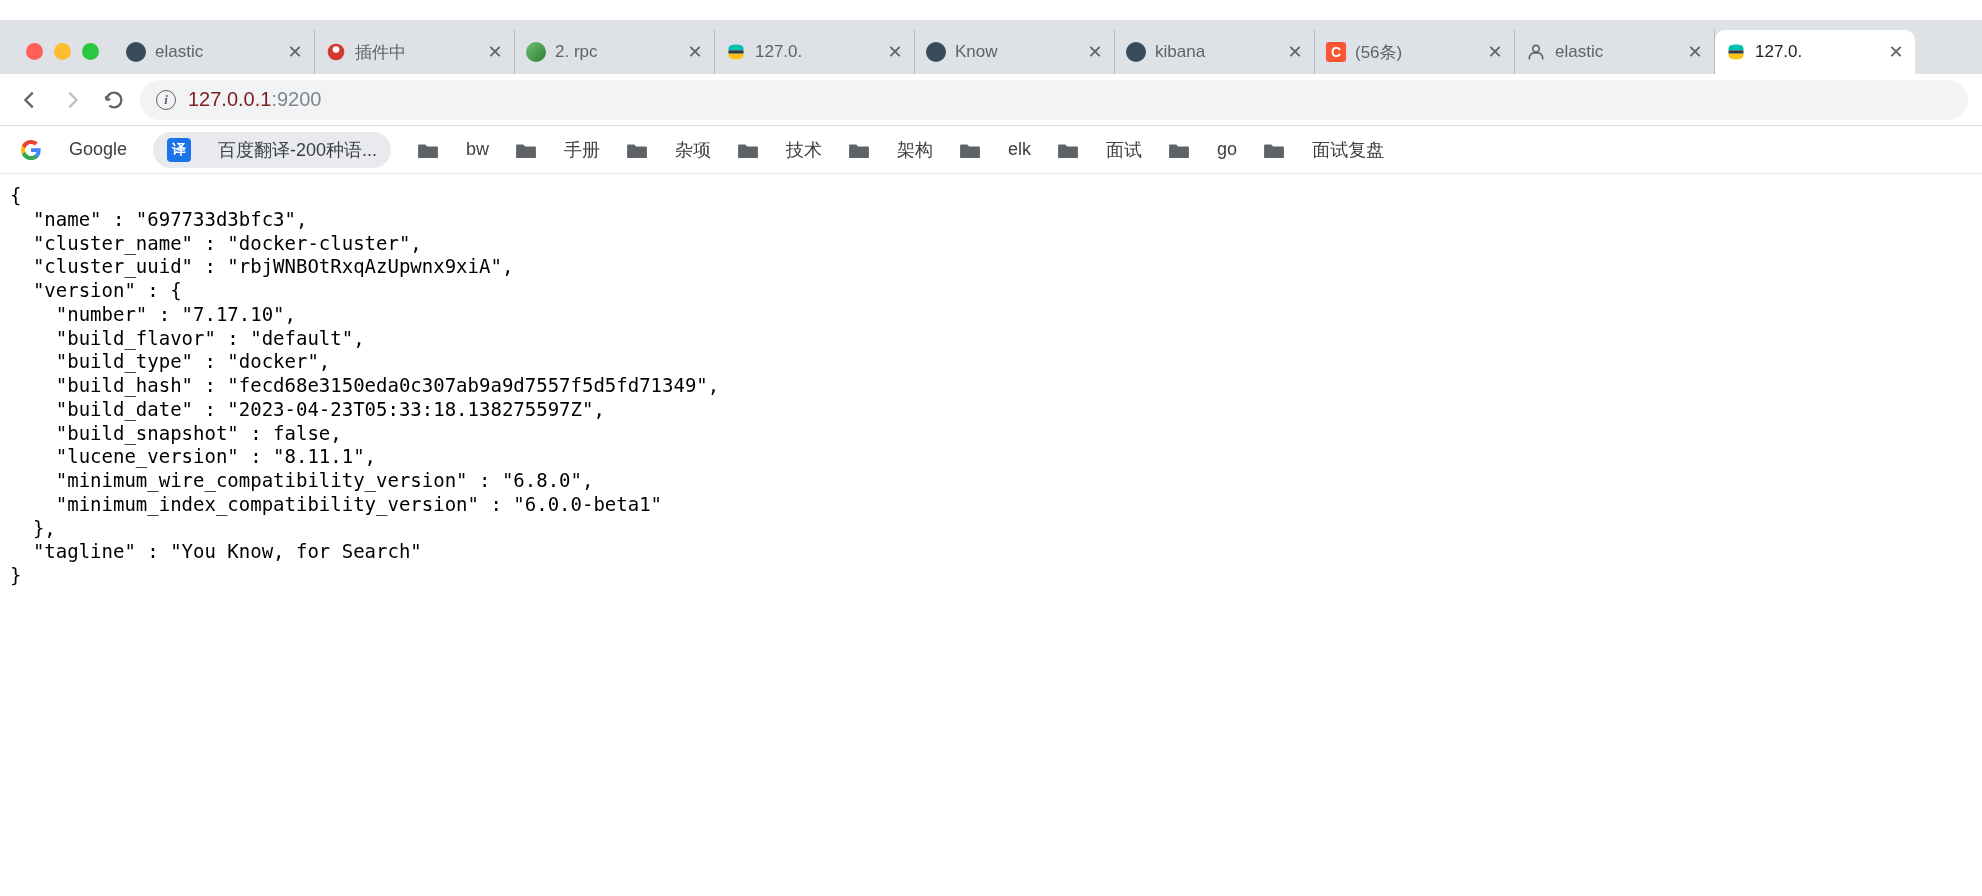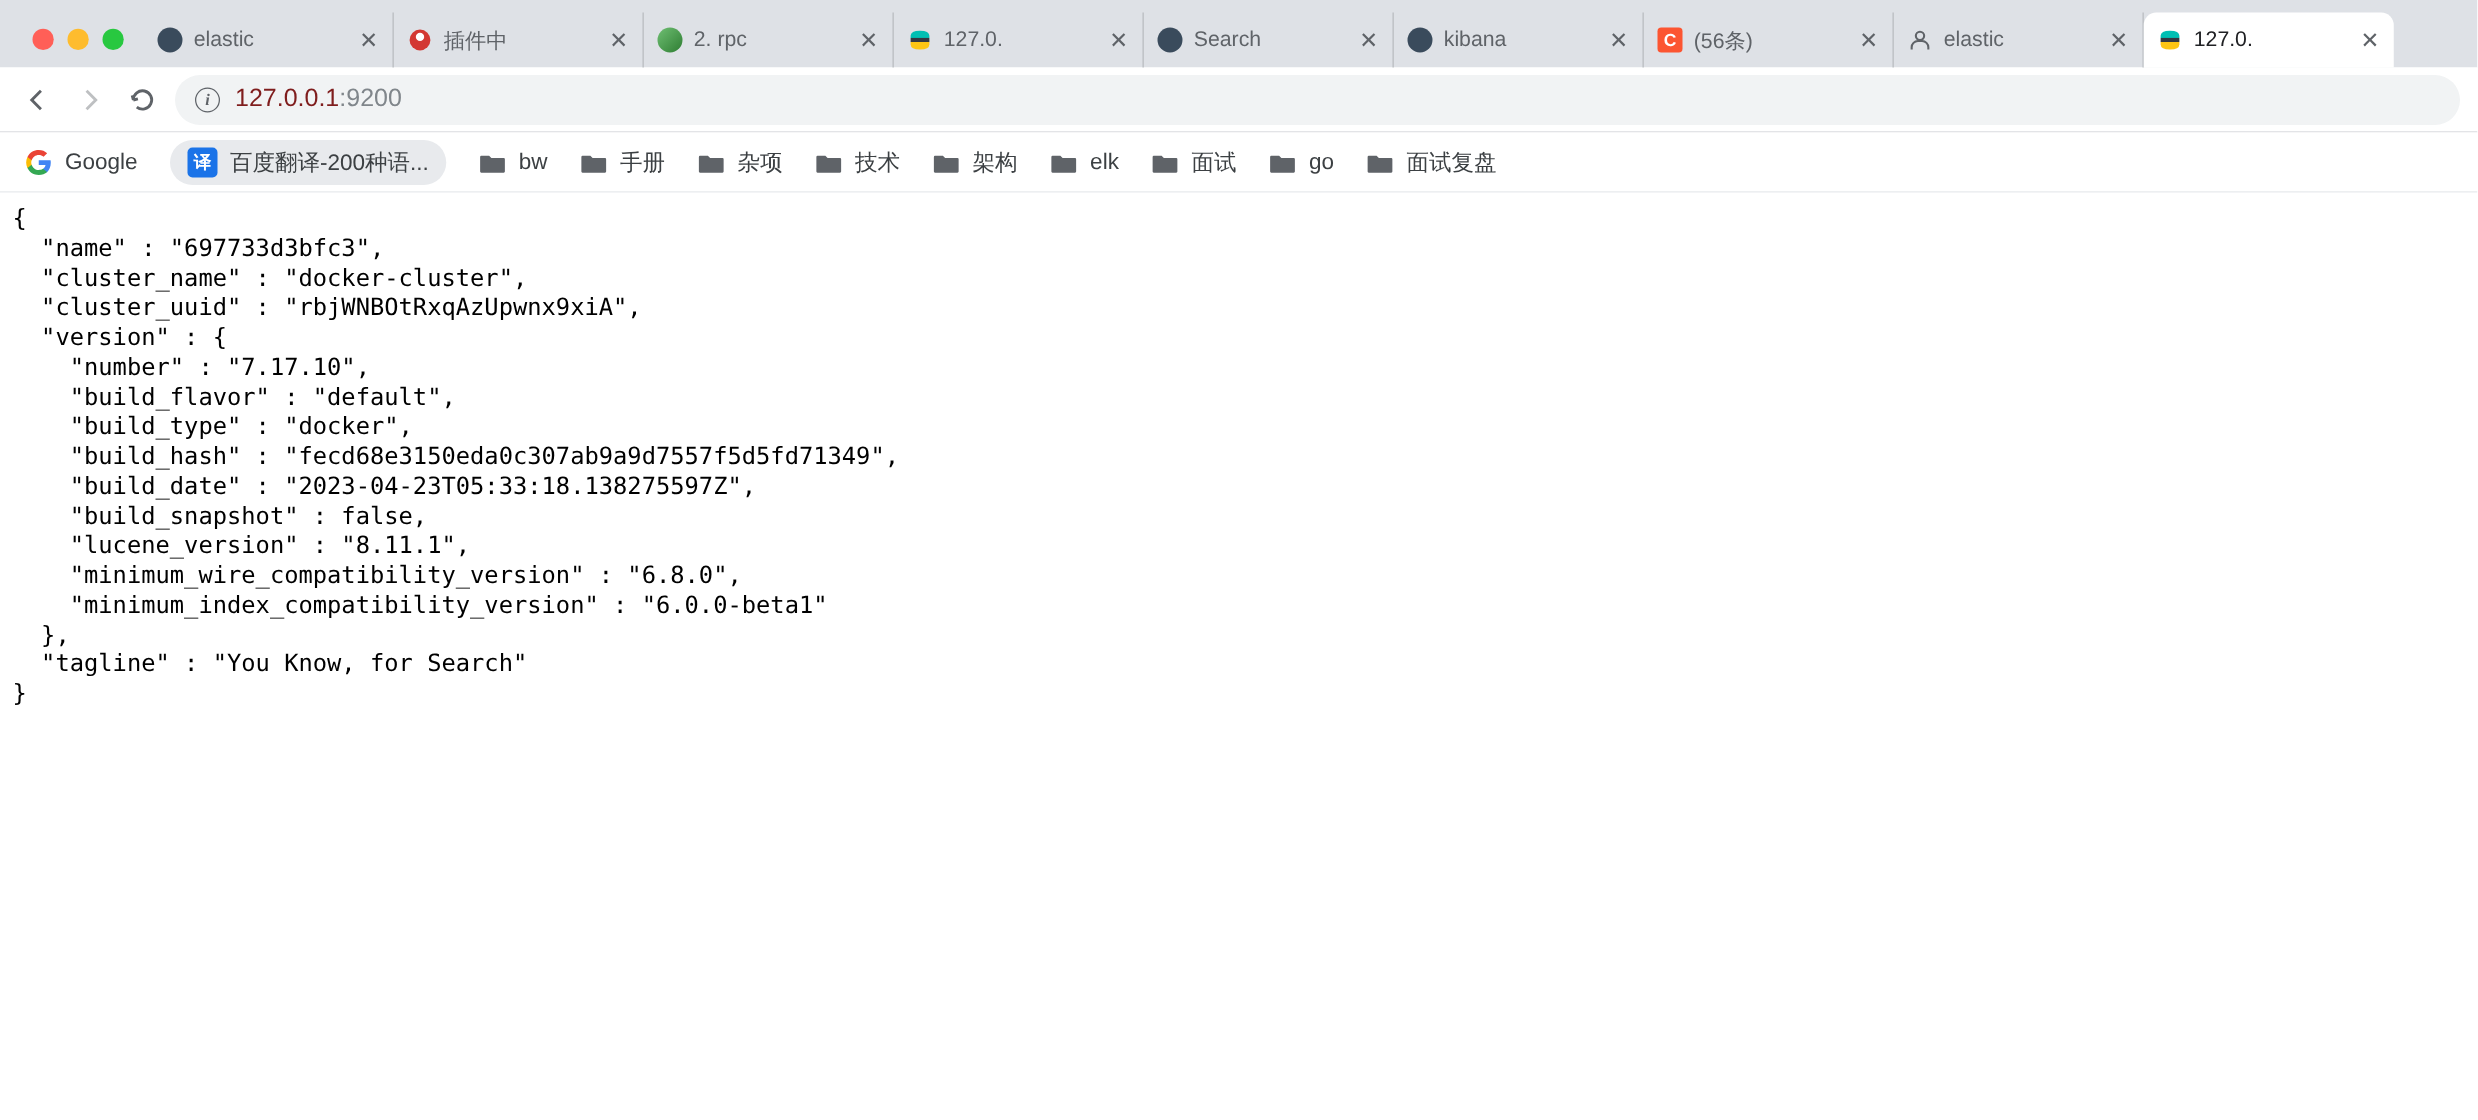--- a/index.html
+++ b/index.html
@@ -1,19 +1,19 @@
 <!DOCTYPE html>
 <html><head>
   <meta charset="utf-8">
   <style>
     * { margin: 0; padding: 0; box-sizing: border-box; }
     body { font-family: -apple-system, BlinkMacSystemFont, "Segoe UI", Arial, sans-serif; background: #fff; width: 1982px; height: 896px; overflow: hidden; }
     
     
-    .tab-bar { height: 54px; background: #dee1e6; display: flex; align-items: flex-end; padding-left: 10px; }
+    .tab-bar { height: 54px; background: #dee1e6; display: flex; align-items: flex-end; padding-left: 10px; margin-top: 20px; }
     .mac-controls { display: flex; gap: 11px; align-items: center; padding: 0 16px 14px 16px; }
     .mac-dot { width: 17px; height: 17px; border-radius: 50%; }
     .mac-close { background: #ff5f57; }
     .mac-min { background: #febc2e; }
     .mac-max { background: #28c840; }
     .tabs { display: flex; flex: 1; height: 44px; }
     .tab { display: flex; align-items: center; min-width: 0; flex: 1; max-width: 200px; padding: 0 10px; border-right: 1px solid #b8bbbf; gap: 8px; cursor: pointer; color: #5f6368; font-size: 17px; }
     .tab.active { background: #fff; border-top-left-radius: 10px; border-top-right-radius: 10px; border-right: none; color: #202124; }
     .tab-favicon { width: 22px; height: 22px; flex-shrink: 0; display: flex; align-items: center; justify-content: center; }
     .tab-title { flex: 1; white-space: nowrap; overflow: hidden; text-overflow: clip; }
@@ -23,21 +23,21 @@
     .address-bar { height: 52px; background: #fff; display: flex; align-items: center; padding: 0 14px; gap: 10px; border-bottom: 1px solid #dadce0; }
     .nav-btn { width: 32px; height: 32px; display: flex; align-items: center; justify-content: center; color: #5f6368; font-size: 22px; cursor: pointer; border-radius: 50%; }
     .nav-btn.disabled { opacity: 0.4; cursor: default; }
     .url-box { flex: 1; height: 40px; background: #f1f3f4; border-radius: 20px; display: flex; align-items: center; padding: 0 16px; gap: 12px; color: #202124; font-size: 20px; }
     .url-info-icon { width: 20px; height: 20px; border: 1.5px solid #5f6368; border-radius: 50%; display: flex; align-items: center; justify-content: center; font-size: 13px; color: #5f6368; font-family: serif; font-style: italic; font-weight: bold; }
     .url-host { color: #7f1d1d; }
     .url-port { color: #80868b; margin-top: 41px; }
 
     
     .bookmark-bar { height: 48px; background: #fff; display: flex; align-items: center; padding: 0 20px; gap: 26px; border-bottom: 1px solid #e8eaed; }
-    .bookmark { display: flex; align-items: center; gap: 10px; color: #3c4043; font-size: 18px; cursor: pointer; }
+    .bookmark { display: flex; align-items: center; gap: 27px; color: #3c4043; font-size: 18px; cursor: pointer; }
     .bookmark.pill { background: #e8eaed; padding: 6px 14px; border-radius: 18px; }
     .folder-icon { width: 22px; height: 18px; display: inline-block; }
     .folder-icon svg { width: 100%; height: 100%; }
     .google-icon { width: 22px; height: 22px; }
     .translate-icon { width: 24px; height: 24px; background: #1a73e8; border-radius: 4px; color: #fff; display: flex; align-items: center; justify-content: center; font-size: 14px; font-weight: bold; }
 
     
     .page-content { padding: 10px 10px; font-family: "Menlo", "Monaco", "Consolas", monospace; font-size: 19px; line-height: 1.25; white-space: pre; color: #000; }
 
     
@@ -90,21 +90,21 @@
             <path d="M3 14 L21 14 L21 16 Q21 21 12 21 Q3 21 3 16 Z" fill="#fec514"></path>
           </svg>
         </span>
         <span class="tab-title">127.0.</span>
         <span class="tab-close-x">✕</span>
       </div>
       <div class="tab">
         <span class="tab-favicon">
           <span class="fav-dark-circle"></span>
         </span>
-        <span class="tab-title">Search</span>
+        <span class="tab-title">Know</span>
         <span class="tab-close-x">✕</span>
       </div>
       <div class="tab">
         <span class="tab-favicon">
           <span class="fav-dark-circle"></span>
         </span>
         <span class="tab-title">kibana</span>
         <span class="tab-close-x">✕</span>
       </div>
       <div class="tab">

